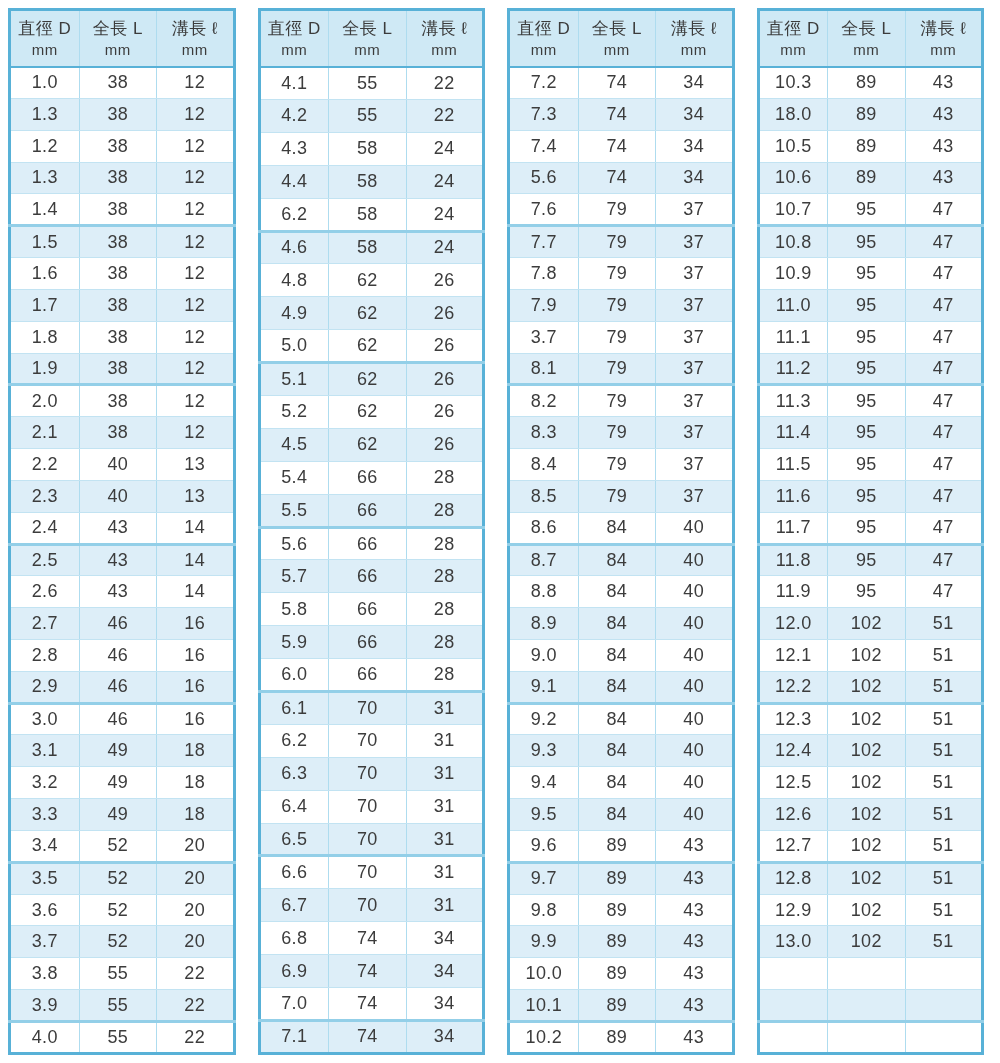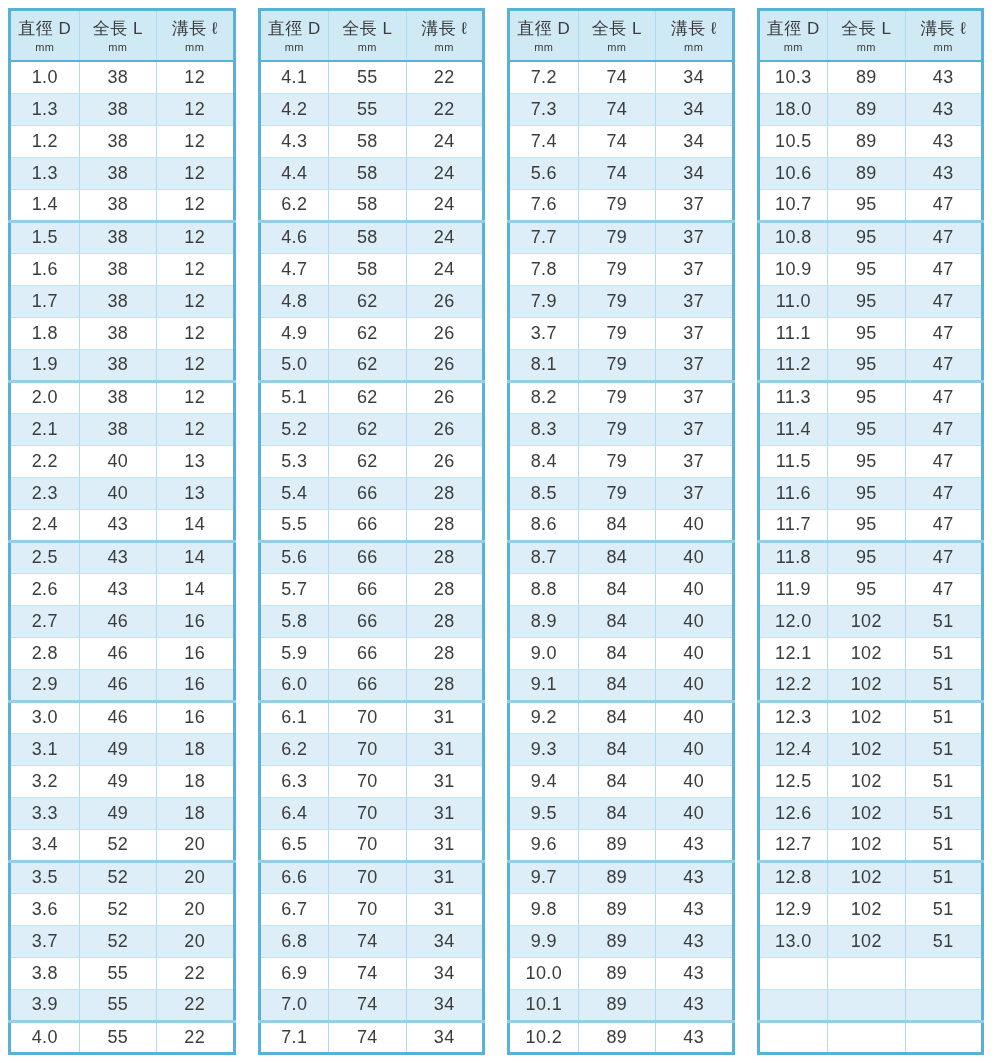--- a/index.html
+++ b/index.html
@@ -43,21 +43,21 @@
     font-size: 17px;
     line-height: 1.3;
     color: var(--text);
     border-bottom: 2px solid var(--outer-border);
     border-right: 1px solid var(--column-line);
     padding: 7px 0 6px 0;
     text-align: center;
     letter-spacing: 0.5px;
   }
   th:last-child { border-right: none; text-align: center; }
-  th .h2 { font-size: 11px; }
+  th .h2 { font-size: 15px; }
   td {
     text-align: center;
     vertical-align: middle;
     font-size: 18px;
     letter-spacing: 0.4px;
     height: 30.3px;
     padding: 0;
     border-right: 1px solid var(--column-line);
     border-bottom: 1px solid var(--row-line);
     background: #ffffff;
@@ -297,25 +297,20 @@
             <td>6.2</td>
             <td>58</td>
             <td>24</td>
           </tr>
           <tr>
             <td>4.6</td>
             <td>58</td>
             <td>24</td>
           </tr>
           <tr>
-            <td>4.7</td>
-            <td>58</td>
-            <td>24</td>
-          </tr>
-          <tr>
             <td>4.8</td>
             <td>62</td>
             <td>26</td>
           </tr>
           <tr>
             <td>4.9</td>
             <td>62</td>
             <td>26</td>
           </tr>
           <tr class="group-end">
@@ -327,21 +322,21 @@
             <td>5.1</td>
             <td>62</td>
             <td>26</td>
           </tr>
           <tr>
             <td>5.2</td>
             <td>62</td>
             <td>26</td>
           </tr>
           <tr>
-            <td>5.3</td>
+            <td>4.5</td>
             <td>62</td>
             <td>26</td>
           </tr>
           <tr>
             <td>5.4</td>
             <td>66</td>
             <td>28</td>
           </tr>
           <tr class="group-end">
             <td>5.5</td>

